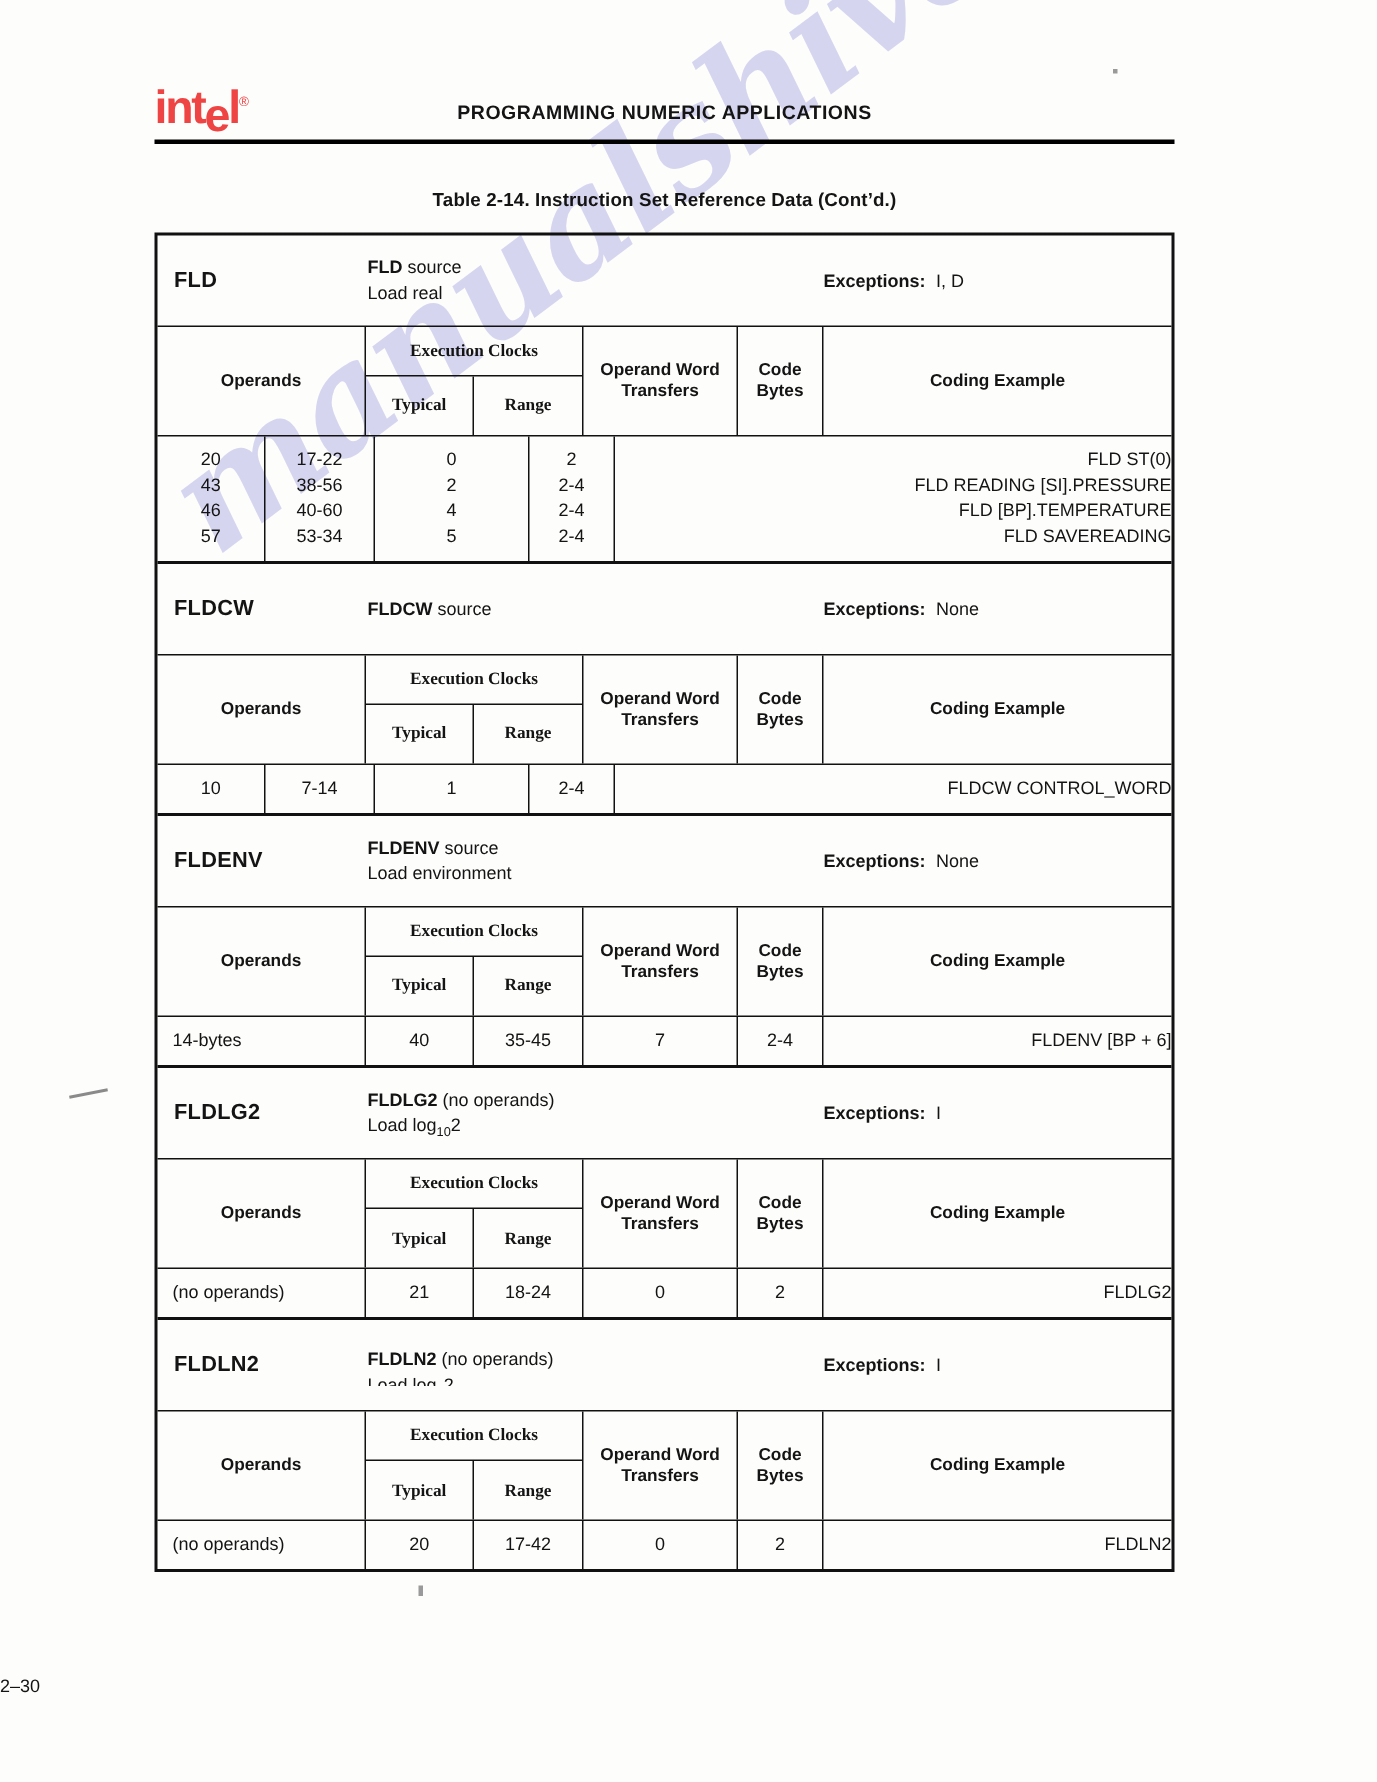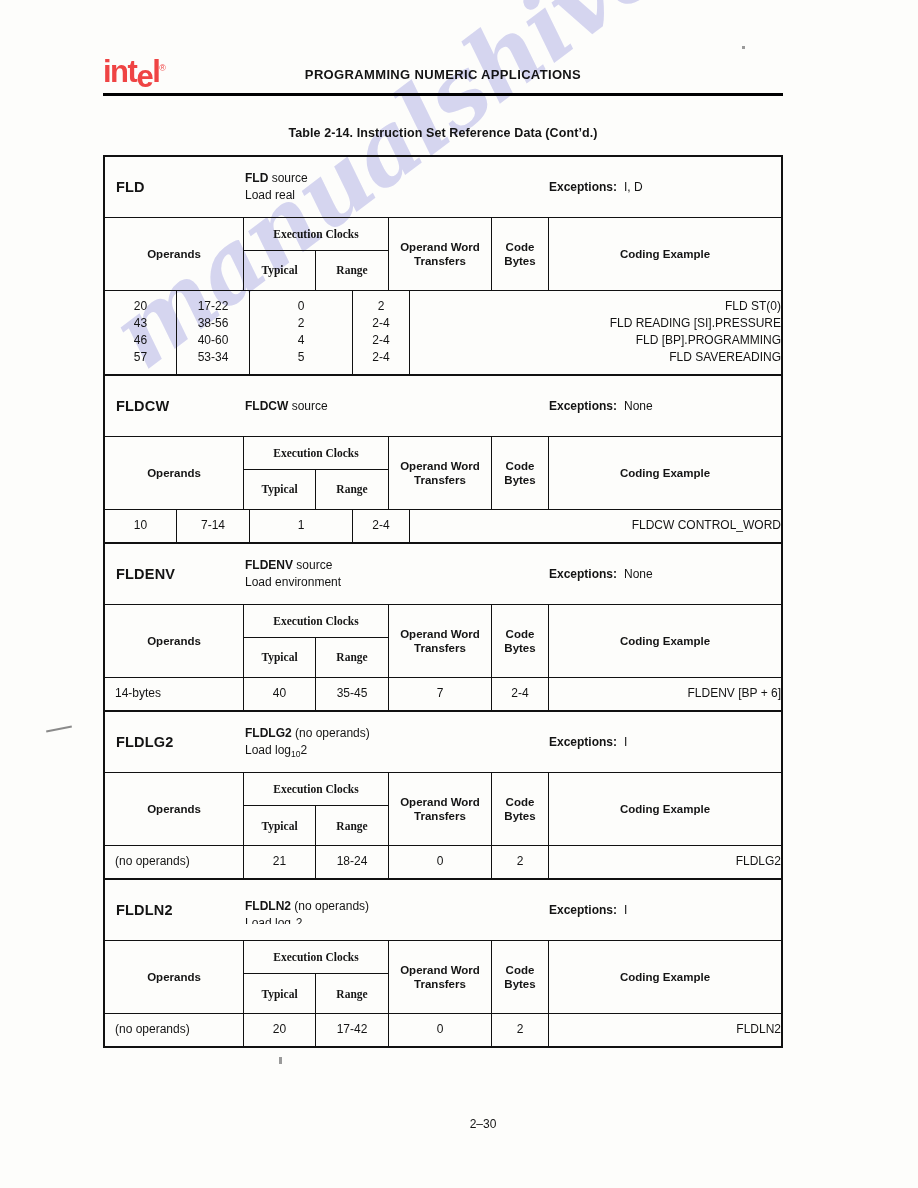--- a/index.html
+++ b/index.html
@@ -206,24 +206,23 @@
   .d-rng    { width:73px;  flex:0 0 73px;  }
   .d-owt    { width:103px; flex:0 0 103px; }
   .d-code   { width:57px;  flex:0 0 57px;  }
   .d-coding { flex:1 1 auto; }
 
   .nowrapline{ white-space:nowrap; }
 
   
   .folio{
     position:absolute;left:0;right:0;top:1117px;
-    text-align:center;
+    text-align:left;
     font-size:12px;
     z-index:2;
-    padding-left:48px;
   }
 
   
   .speck{
     position:absolute;
     background:#9a9a9a;
     z-index:1;
     pointer-events:none;
   }
   .pencil{
@@ -301,21 +300,21 @@
       </div>
       <div class="dc d-code center">
         <div>2</div>
         <div>2-4</div>
         <div>2-4</div>
         <div>2-4</div>
       </div>
       <div class="dc d-coding last leftpad">
         <div class="nowrapline">FLD  ST(0)</div>
         <div class="nowrapline">FLD  READING [SI].PRESSURE</div>
-        <div class="nowrapline">FLD  [BP].PROGRAMMING</div>
+        <div class="nowrapline">FLD  [BP].TEMPERATURE</div>
         <div class="nowrapline">FLD  SAVEREADING</div>
       </div>
     </div>
   </div>
 
   <div class="block">
     <div class="titlerow">
       <div class="mnemonic">FLDCW</div>
       <div class="syntax">
         <div class="ln1"><b>FLDCW</b><span> source</span></div>

